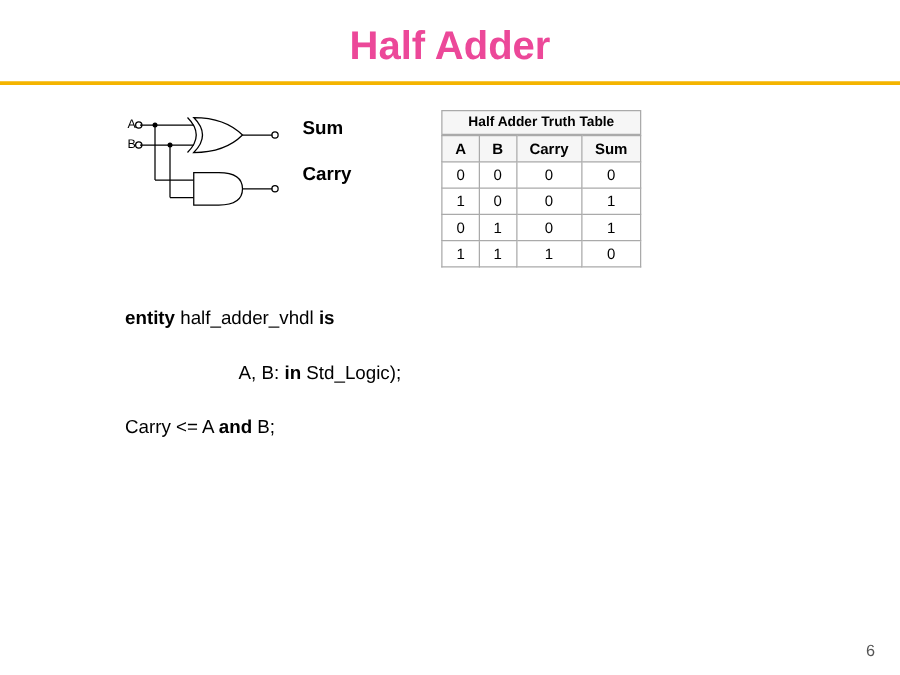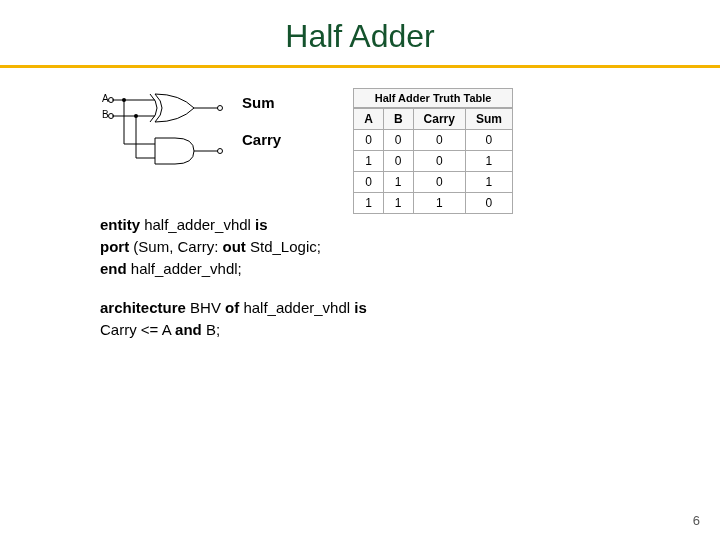--- a/index.html
+++ b/index.html
@@ -1,28 +1,28 @@
 <!DOCTYPE html>
 <html><head>
 <meta charset="utf-8">
 <style>
   * { box-sizing: border-box; margin: 0; padding: 0; }
   html, body { width: 720px; height: 540px; background: #fff; font-family: Arial, Helvetica, sans-serif; color: #000; position: relative; }
-  .title { font-size: 32px; font-weight: normal; color: #14532d; text-align: center; padding-top: 18px; }
+  .title { font-size: 32px; font-weight: bold; color: #ec4899; text-align: center; padding-top: 18px; }
   .rule { height: 3px; background: #f4b400; margin: 10px 0 0 0; width: 100%; }
   .content { position: relative; padding: 20px 0 0 100px; }
   .diagram-row { display: flex; align-items: flex-start; gap: 12px; }
   .circuit { position: relative; width: 130px; height: 90px; }
   .gate-labels { display:flex; flex-direction:column; gap:20px; padding-top:6px; font-size:15px; font-weight:bold; }
   .truth { margin-left: 60px; border-radius: 16px; }
   .truth-title { font-size: 11px; font-weight: bold; text-align:center; border:1px solid #aaa; padding:3px 6px; background:#f6f6f6;}
   table.tt { border-collapse: collapse; font-size: 12px; }
   table.tt th, table.tt td { border:1px solid #aaa; padding:3px 10px; text-align:center; }
   table.tt th { background:#f6f6f6; font-weight:bold; }
-  .code { font-size: 15px; line-height: 1.45; }
+  .code { margin-top: 30px; font-size: 15px; line-height: 1.45; }
   .code p { margin:0; }
   .code .blk2 { margin-top: 18px; }
   .bold { font-weight: bold; }
   .pagenum { position:absolute; bottom:12px; right:20px; font-size:13px; color:#555; }
   
   svg.circ { width:130px; height:90px; }
 </style>
 </head>
 <body>
 
@@ -104,30 +104,24 @@
             </tr>
       </tbody>
         </table>
     </div>
   </div>
 
   <div class="code">
     <p>
       <span class="bold">entity</span><span> half_adder_vhdl </span><span class="bold">is</span>
     </p>
-    <p>
-      <span class="bold"> port </span><span>(Sum, Carry: </span><span class="bold">out</span><span> Std_Logic;</span>
-    </p>
-    <p>
-      <span class="bold">end</span><span> half_adder_vhdl;</span>
+    <p style="white-space:pre;">
+      <span>                A, B: </span><span class="bold">in</span><span> Std_Logic);</span>
     </p>
 
-    <p class="blk2">
-      <span class="bold">architecture </span><span>BHV </span><span class="bold">of </span><span>half_adder_vhdl </span><span class="bold">is</span>
-    </p>
     <p>
       <span>Carry &lt;= A </span><span class="bold">and</span><span> B;</span>
     </p>
   </div>
 
 </div>
 
 <div class="pagenum">6</div>
 
 </body></html>

